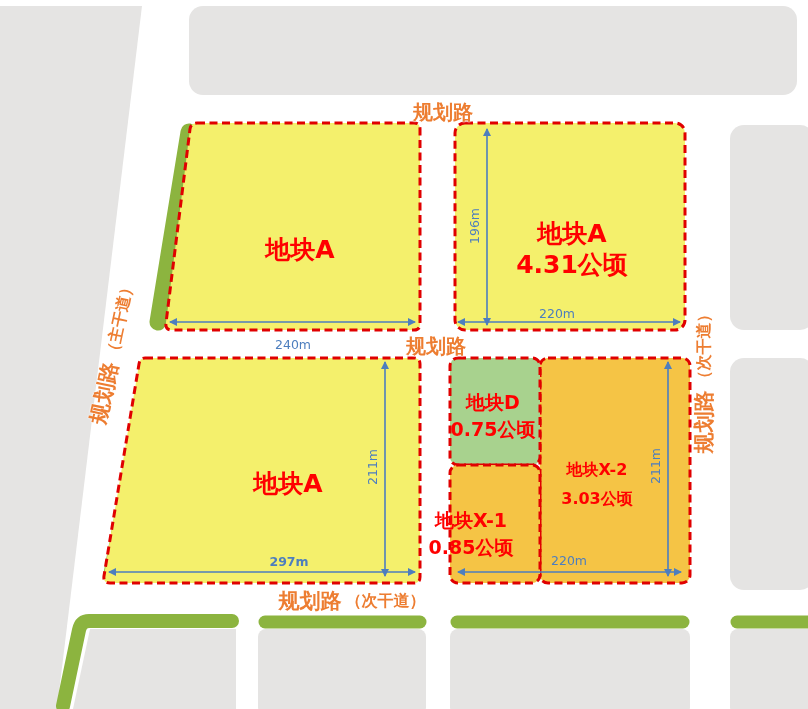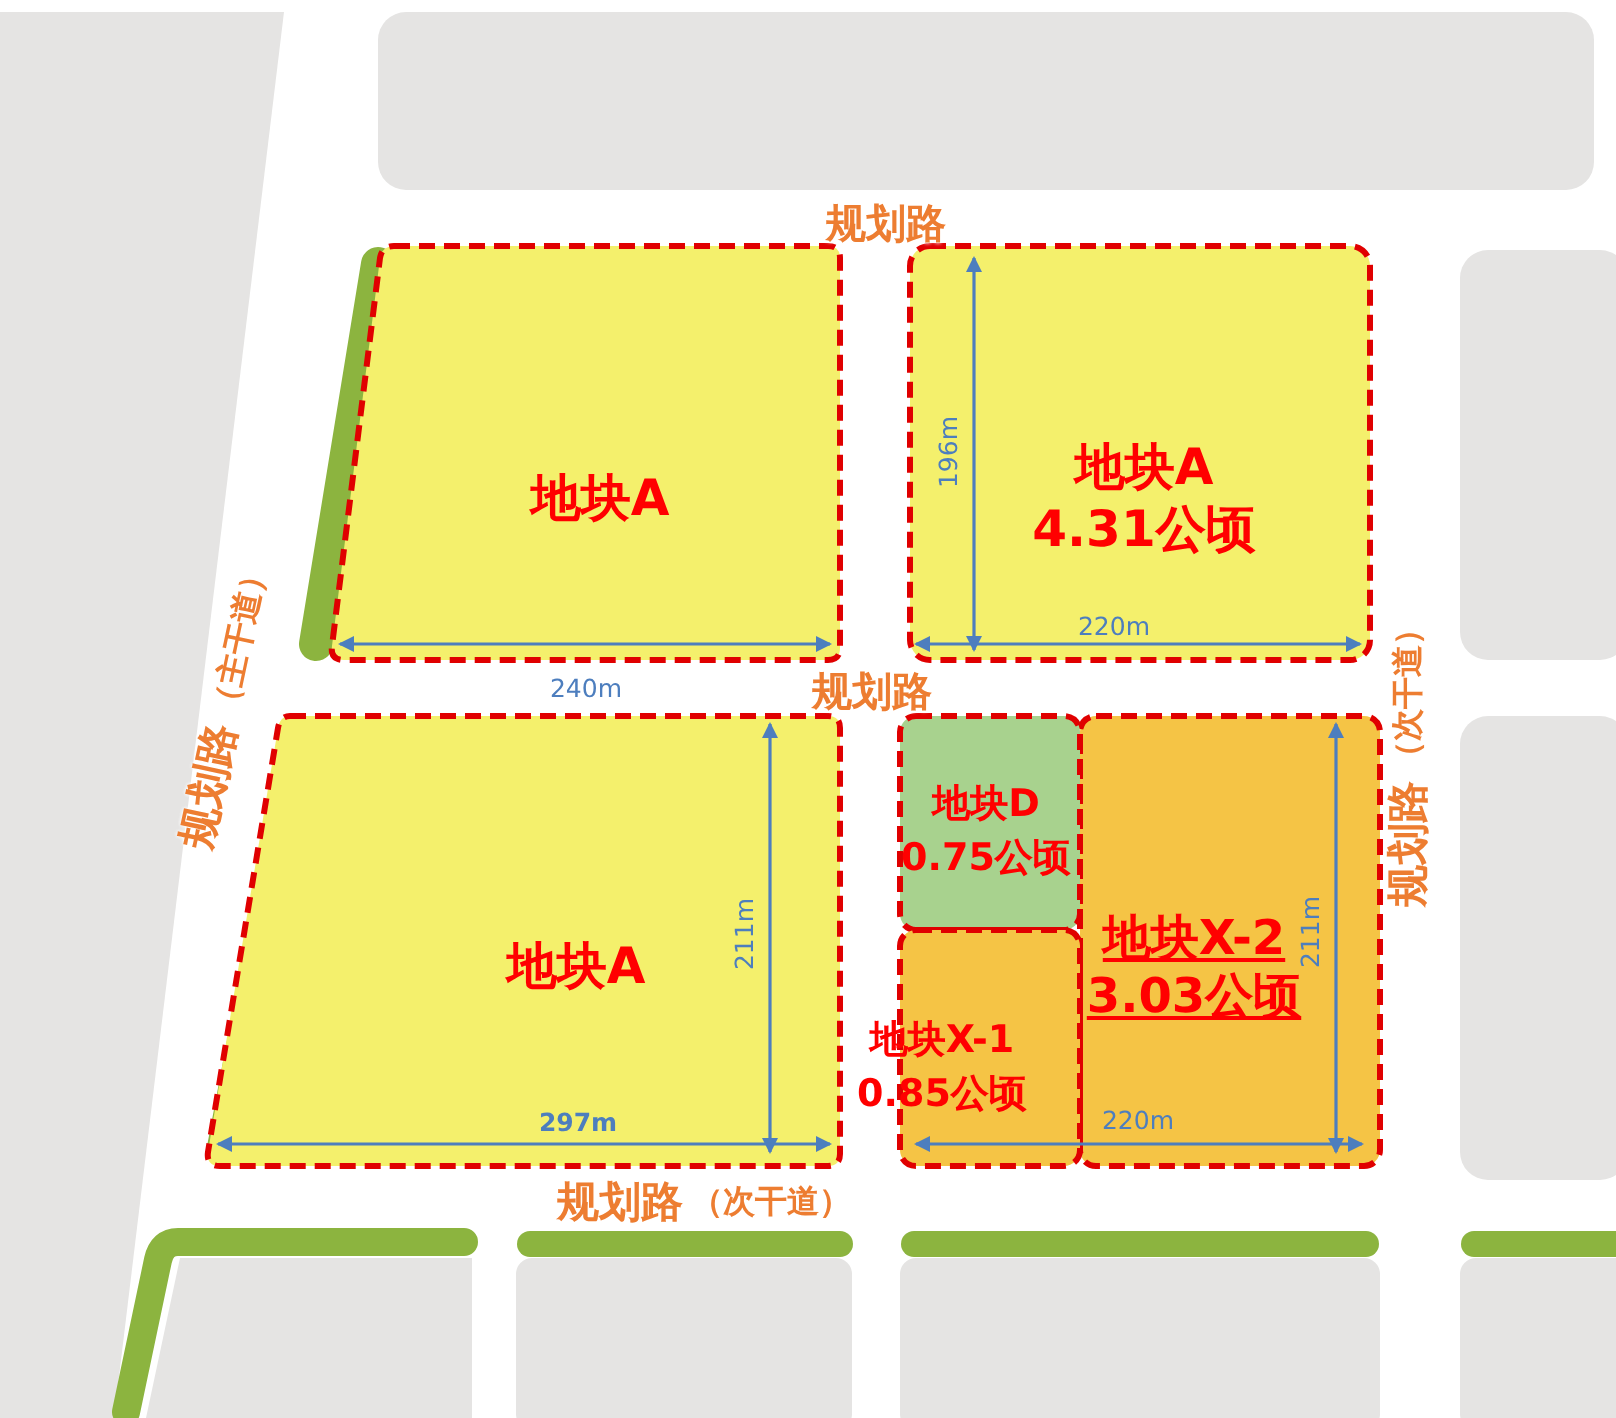--- a/index.html
+++ b/index.html
@@ -5,21 +5,21 @@
   html,body{margin:0;padding:0;background:#ffffff;}
   .stage{
     position:relative;width:808px;height:709px;overflow:hidden;
     background:#ffffff;font-family:"DejaVu Sans","Liberation Sans",sans-serif;
   }
   .stage svg{position:absolute;left:0;top:0;}
   .lbl{position:absolute;transform:translate(-50%,-50%);white-space:nowrap;}
   .parcel-label{text-align:center;color:#ff0000;font-weight:bold;}
   .pl-lg{font-size:25px;line-height:31px;}
   .pl-md{font-size:19px;line-height:27px;}
-  .pl-x2{font-size:24px;line-height:29px;text-decoration:underline;}
+  .pl-x2{font-size:16px;line-height:29px;}
   .dim{color:#4d7ebe;font-size:12.5px;font-weight:normal;}
   .dim.vert{transform:translate(-50%,-50%) rotate(-90deg);}
   .road{color:#ed7d31;font-weight:bold;font-size:20px;
         text-shadow:0 0 2px #ffffff,0 0 2px #ffffff;}
   .road-combo{display:flex;align-items:center;gap:4px;}
   .road-name{font-size:21px;font-weight:bold;}
   .road-type{font-size:16px;font-weight:bold;}
   .rot-left{transform:translate(-50%,-50%) rotate(-78deg);}
   .rot-right{transform:translate(-50%,-50%) rotate(-90deg);}
 </style>

